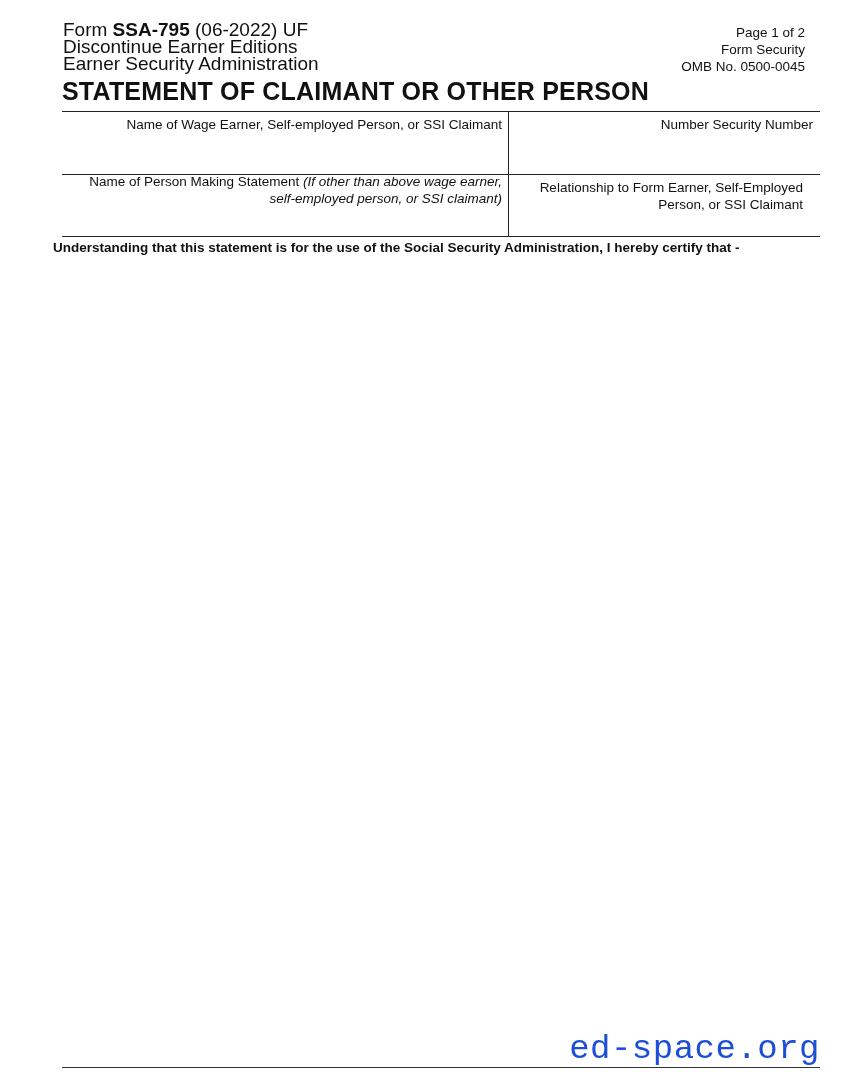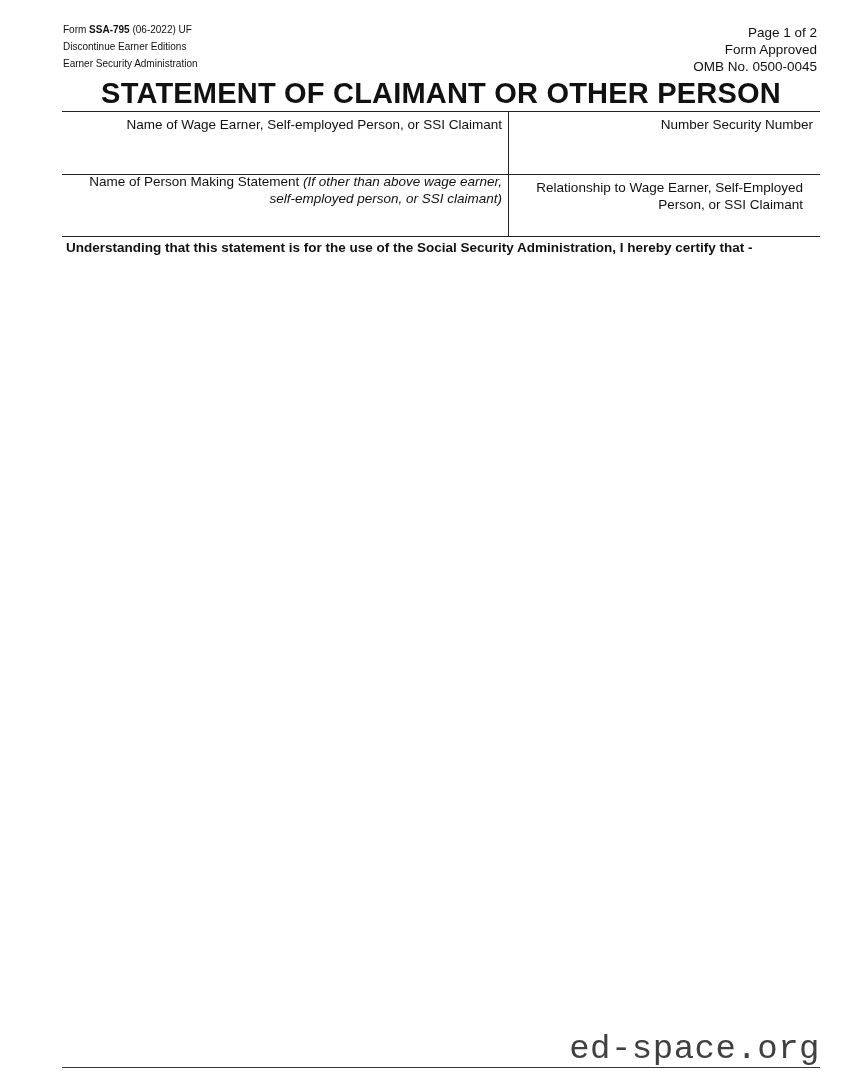--- a/index.html
+++ b/index.html
@@ -1,38 +1,38 @@
 <!DOCTYPE html>
 <html><head>
 <meta charset="utf-8">
 <style>
   html, body { margin:0; padding:0; background:#fff; }
   body { width:844px; height:1092px; position:relative; overflow:hidden; font-family:"Liberation Sans", sans-serif; color:#111; }
-  .hdr-left { position:absolute; left:63px; top:21px; font-size:10px; line-height:17px; }
-  .hdr-right { position:absolute; right:27px; top:24px; font-size:13.5px; line-height:17px; text-align:right; }
-  .title { position:absolute; left:62px; width:758px; top:77px; text-align:center; font-weight:bold; font-size:29px; letter-spacing:0.2px; }
+  .hdr-left { position:absolute; left:63px; top:21px; font-size:19px; line-height:17px; }
+  .hdr-right { position:absolute; right:39px; top:24px; font-size:13.5px; line-height:17px; text-align:right; }
+  .title { position:absolute; left:62px; width:758px; top:77px; font-weight:bold; font-size:25px; letter-spacing:0.2px; }
   .rule { position:absolute; left:62px; width:758px; height:0; border-top:1.5px solid #222; }
   .vline { position:absolute; left:508px; width:0; border-left:1.5px solid #222; }
   .cell { position:absolute; font-size:13.5px; line-height:17px;text-align:right; }
-  .certify { position:absolute; left:66px; top:240px; font-size:13.5px; font-weight:bold; }
+  .certify { position:absolute; left:53px; top:240px; font-size:13.5px; font-weight:bold; }
   .footer-rule { position:absolute; left:62px; width:758px; top:1067px; border-top:1.5px solid #333; }
-  .watermark { position:absolute; right:24px; top:1030px; font-family:"Liberation Mono", monospace; font-size:34px; color:#404040; letter-spacing:0.5px; }
+  .watermark { position:absolute; right:24px; top:1030px; font-family:"Liberation Mono", monospace; font-size:34px; color:#1d4ed8; letter-spacing:0.5px; }
 </style>
 </head>
 <body>
 
 <div class="hdr-left">
   <div><span>Form </span><b>SSA-795</b><span> (06-2022) UF</span></div>
   <div>Discontinue Earner Editions</div>
   <div>Earner Security Administration</div>
 </div>
 
 <div class="hdr-right">
   <div>Page 1 of 2</div>
-  <div>Form Approved</div>
+  <div>Form Security</div>
   <div>OMB No. 0500-0045</div>
 </div>
 
 <div class="title">STATEMENT OF CLAIMANT OR OTHER PERSON</div>
 
 <div class="rule" style="top:111px;"></div>
 <div class="rule" style="top:174px;"></div>
 <div class="rule" style="top:236px;"></div>
 <div class="vline" style="top:111px;height:125px;"></div>
 
@@ -42,21 +42,21 @@
 
 <div class="cell" style="left:513px;top:116px;width:300px;height:56px;">
   <div>Number Security Number</div>
 </div>
 
 <div class="cell" style="left:66px;top:173px;width:436px;height:55px;">
   <span>Name of Person Making Statement </span><i>(If other than above wage earner, self-employed person, or SSI claimant)</i>
 </div>
 
 <div class="cell" style="left:513px;top:179px;width:290px;height:55px;">
-  <div>Relationship to Wage Earner, Self-Employed Person, or SSI Claimant</div>
+  <div>Relationship to Form Earner, Self-Employed Person, or SSI Claimant</div>
 </div>
 
 <div class="certify">Understanding that this statement is for the use of the Social Security Administration, I hereby certify that -</div>
 
 <div style="position:absolute;left:62px;top:262px;width:758px;height:795px;"></div>
 
 <div class="watermark">ed-space.org</div>
 <div class="footer-rule"></div>
 
 </body></html>

